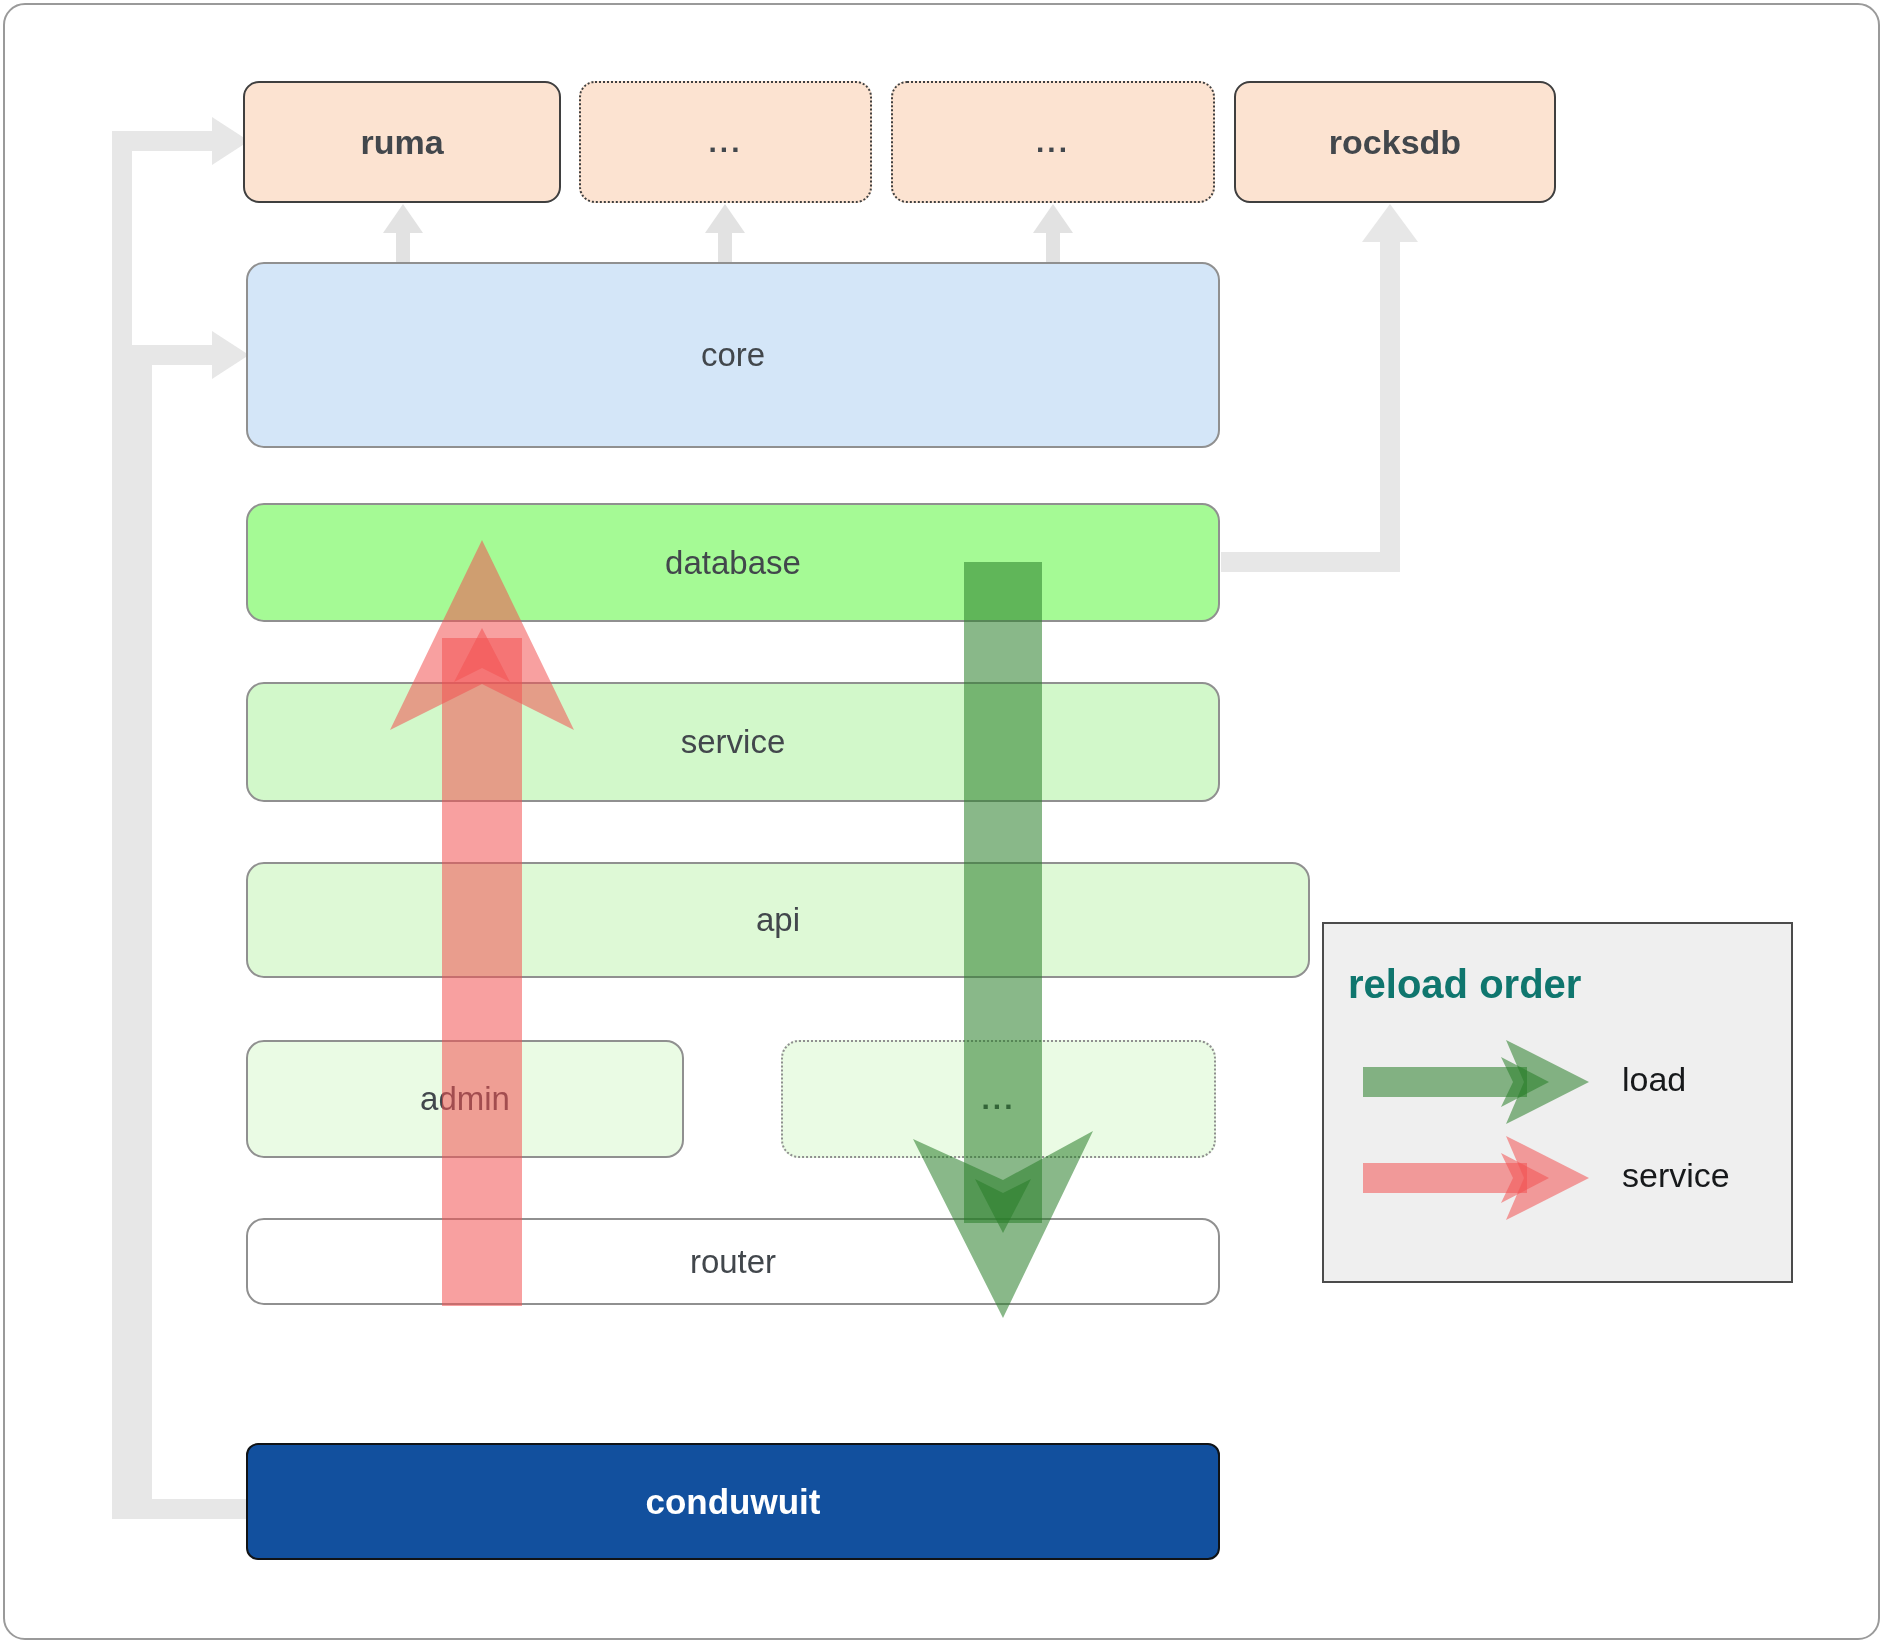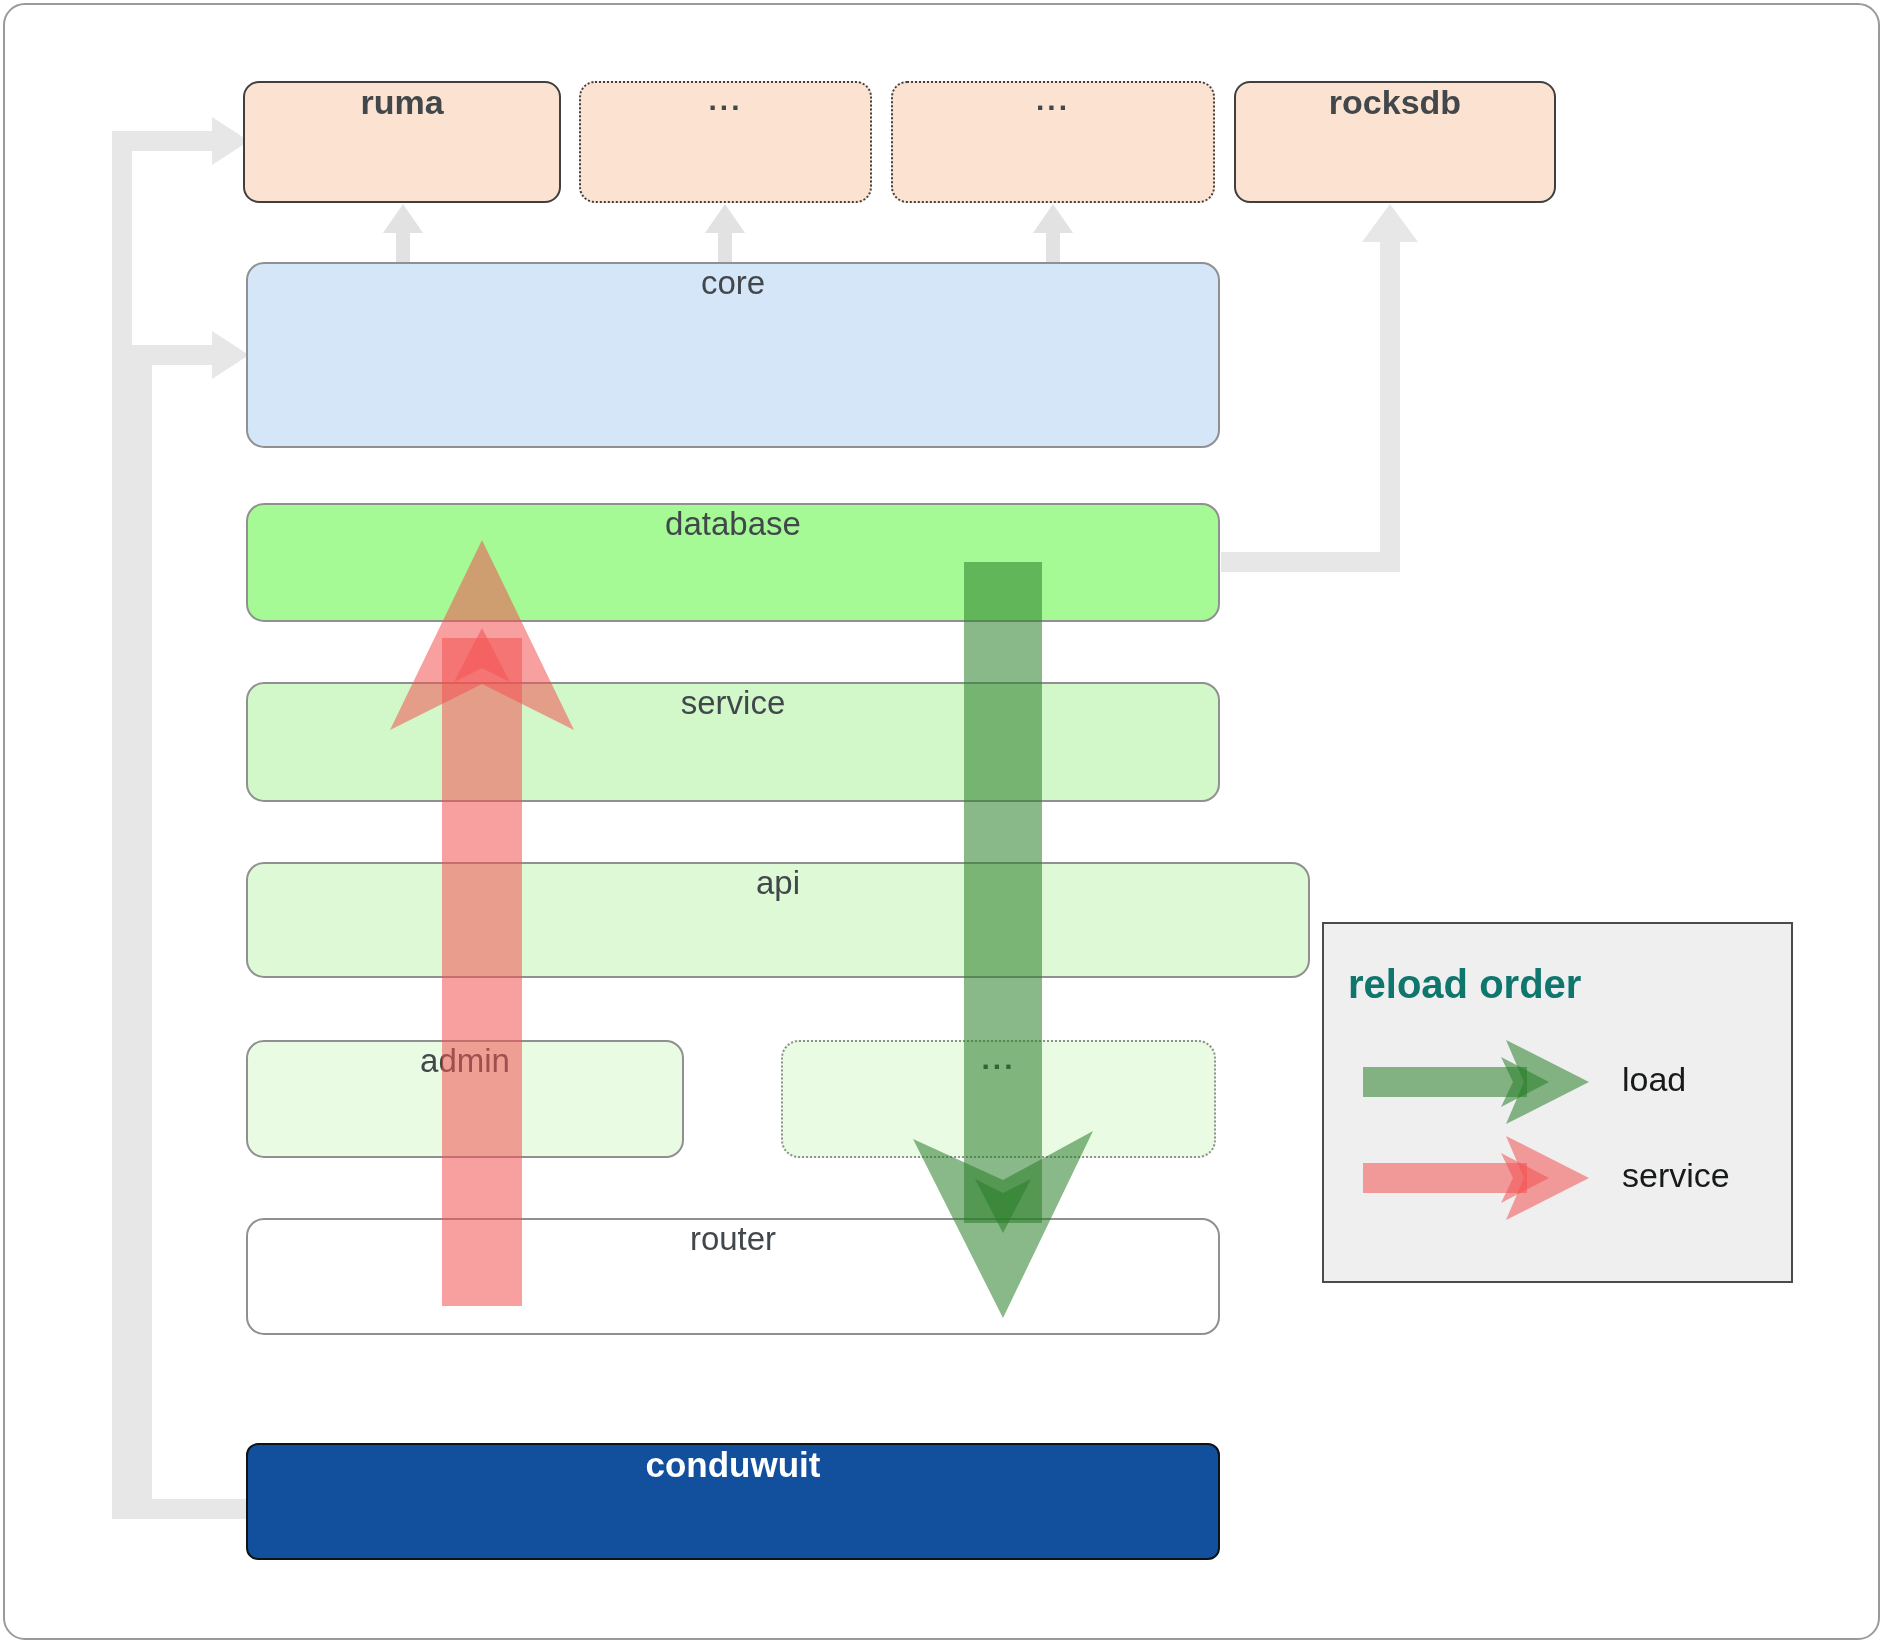--- a/index.html
+++ b/index.html
@@ -8,41 +8,41 @@
     font-family:"Liberation Sans", sans-serif;color:var(--text-dark,#42474c);
   }
   .frame{
     position:absolute;left:3px;top:3px;width:1877px;height:1637px;
     border:2px solid #9a9a9a;border-radius:22px;box-sizing:border-box;background:#fff;
   }
   svg.layer{position:absolute;left:0;top:0;width:1883px;height:1643px;}
   #connector-layer{z-index:1;}
   #arrow-layer{z-index:3;pointer-events:none;}
   .box{
-    position:absolute;box-sizing:border-box;display:flex;justify-content:center;
+    position:absolute;box-sizing:border-box;display:flex;align-items:center;justify-content:center;
     font-size:33px;z-index:2;border-radius:18px;
   }
   .box .lbl{white-space:nowrap;}
   .top-box{border-radius:16px;background:var(--peach,#fce3d1);font-weight:600;font-size:34px;}
   .top-solid{border:2.5px solid var(--border-dark,#3f3f3f);}
   .top-dotted{border:2px dotted var(--border-dark,#3f3f3f);}
   .stack{border:2px solid var(--border-gray,#909090);}
   .dots{font-weight:700;font-size:30px;letter-spacing:3px;}
   #box-ruma   {left:243px;top:81px;width:318px;height:122px;}
   #box-deps1  {left:579px;top:81px;width:293px;height:122px;}
   #box-deps2  {left:891px;top:81px;width:324px;height:122px;}
   #box-rocksdb{left:1234px;top:81px;width:322px;height:122px;}
   #box-core    {left:246px;top:262px;width:974px;height:186px;background:var(--core-blue,#d4e6f8);}
   #box-database{left:246px;top:503px;width:974px;height:119px;background:var(--database-green,#a5fa95);}
   #box-service {left:246px;top:682px;width:974px;height:120px;background:var(--service-green,#d2f8ca);}
   #box-api     {left:246px;top:862px;width:1064px;height:116px;background:var(--api-green,#def9d6);}
   #box-admin   {left:246px;top:1040px;width:438px;height:118px;background:var(--admin-green,#eafbe4);}
   #box-admin-more{left:781px;top:1040px;width:435px;height:118px;background:var(--admin-green,#eafbe4);
                   border:2px dotted #8f8f8f;}
-  #box-router  {left:246px;top:1218px;width:974px;height:117px;background:var(--router-white,#fff);}
+  #box-router  {left:246px;top:1218px;width:974px;height:87px;background:var(--router-white,#fff);}
   #box-conduwuit{left:246px;top:1443px;width:974px;height:117px;background:var(--conduwuit-navy,#12509e);
                  border:2.5px solid #101316;color:var(--text-light,#fff);font-weight:700;font-size:35px;border-radius:12px;}
   .legend{
     position:absolute;left:1322px;top:922px;width:471px;height:361px;box-sizing:border-box;
     background:var(--legend-bg,#efefef);border:2.5px solid var(--legend-border,#4b4b4b);z-index:2;
   }
   .legend-title{
     position:absolute;left:0;right:0;top:38px;text-align:left;
     font-size:40px;font-weight:600;color:#0f766e;margin-left:24px;
   }

